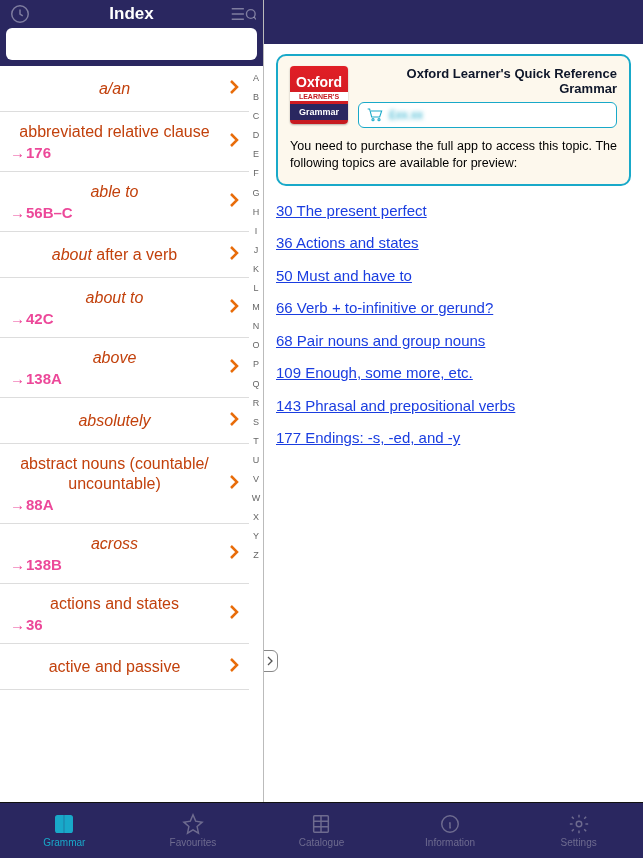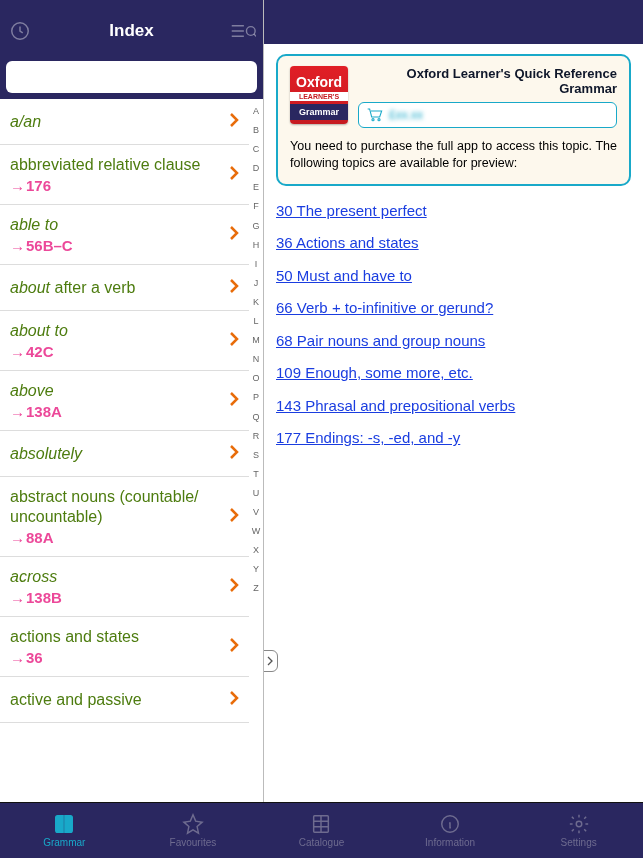--- a/index.html
+++ b/index.html
@@ -2,34 +2,34 @@
 <html><head>
 <meta charset="utf-8">
 <style>
   * { box-sizing: border-box; margin: 0; padding: 0; font-family: -apple-system, "Segoe UI", Arial, sans-serif; }
   html, body { width: 643px; height: 858px; overflow: hidden; background: #fff; }
   .app { display: flex; flex-direction: column; width: 643px; height: 858px; }
   .panes { display: flex; flex: 1; min-height: 0; }
 
   
   .left { width: 264px; display: flex; flex-direction: column; border-right: 1px solid #bbb; position: relative; background:#fff; }
-  .left-header { height: 61px; background: #2a2760; color: #fff; display: flex; align-items: center; justify-content: center; position: relative; }
+  .left-header { height: 28px; background: #2a2760; color: #fff; display: flex; align-items: center; justify-content: center; position: relative; }
   .left-header .title { font-size: 17px; font-weight: 600; }
   .left-header .hbtn { position: absolute; top: 50%; transform: translateY(-50%); width: 28px; height: 28px; display:flex; align-items:center; justify-content:center; }
   .hbtn.left-btn { left: 6px; }
   .hbtn.right-btn { right: 6px; }
   .hbtn svg { stroke: rgba(255,255,255,0.4); fill: none; }
 
   .search-wrap { background:#2a2760; padding: 0 6px 6px 6px; }
   .search-input { width: 100%; height: 32px; border-radius: 6px; border: none; background: #fff; padding: 4px 8px; font-size: 15px; }
 
   .index-body { flex: 1; overflow: hidden; position: relative; display:flex; }
   .index-list { flex:1; overflow-y: auto; }
   .row { border-bottom: 1px solid #ddd; padding: 10px 30px 10px 10px; position: relative; min-height: 46px; display:flex; flex-direction:column; justify-content:center; }
-  .row .term { font-size: 16px; color: #4d7c0f; line-height: 1.25; }
+  .row .term { font-size: 16px; color: #c2410c; line-height: 1.25; text-align: center; }
   .row .term .ital { font-style: italic; }
   .row .ref { font-size: 15px; color: #ec4899; font-weight: 600; margin-top: 2px; }
   .row .ref::before { content: "\2192"; margin-right:1px; }
   .chev { position: absolute; right: 10px; top: 50%; transform: translateY(-50%); }
   .chev svg { stroke: #e86c0a; fill: none; stroke-width: 2.5; }
 
   .az { width: 14px; display:flex; flex-direction:column; align-items:center; justify-content:flex-start; gap:2px; padding-top:4px; font-size: 9px; color:#666; text-align:center; background:transparent; z-index:2; }
   .az span { line-height: 1.9; }
 
   

